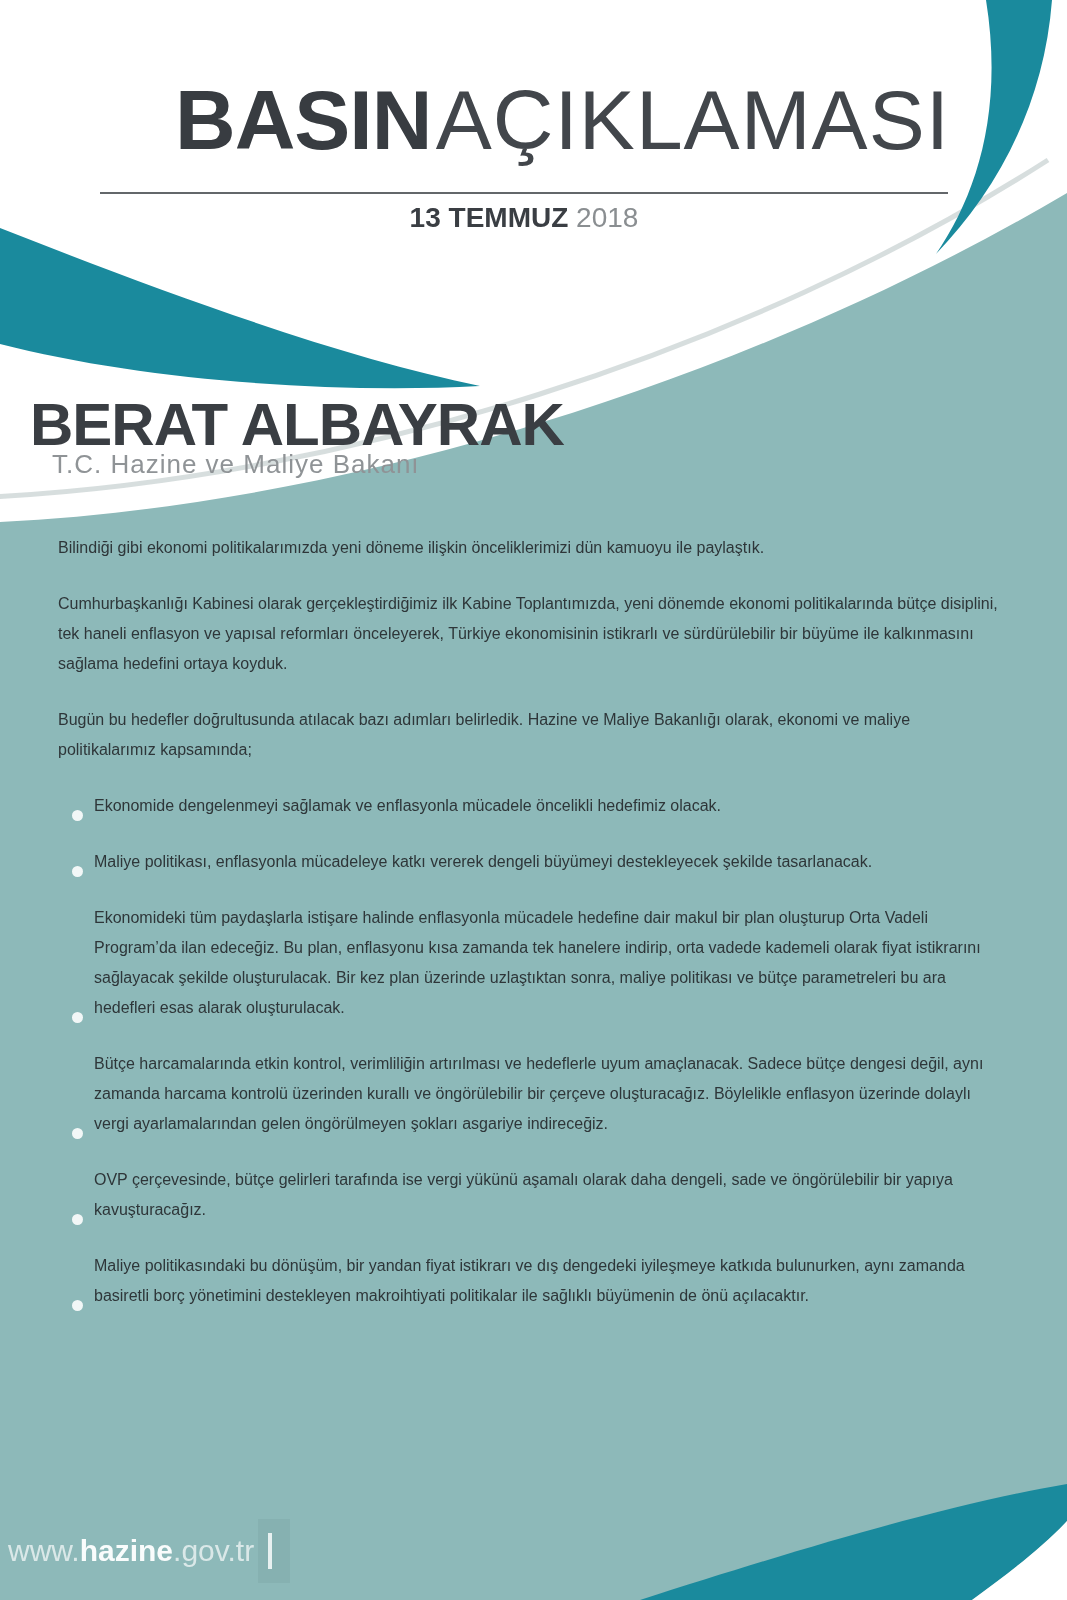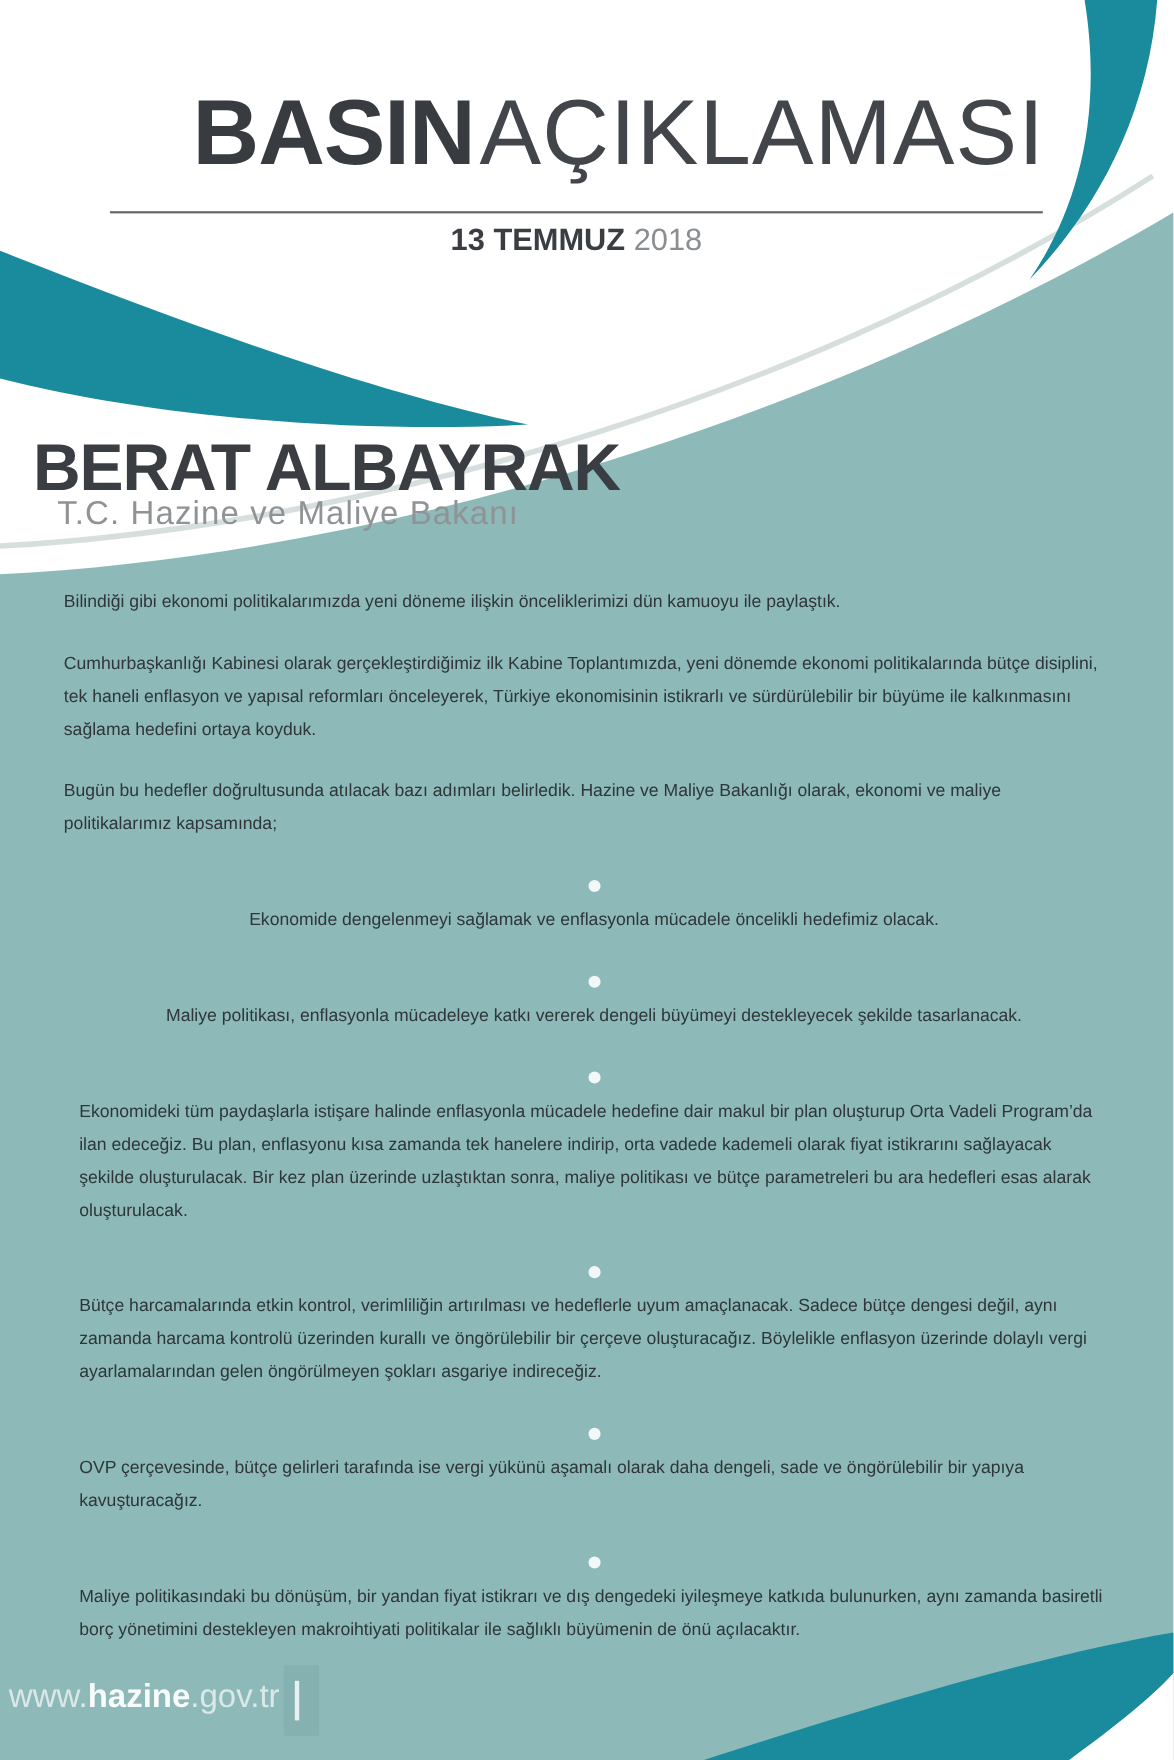--- a/index.html
+++ b/index.html
@@ -30,45 +30,45 @@
   .date-year{font-weight:400;color:#8a8e91;}
 
   
   .author-name{
     position:absolute;left:30px;top:392px;
     font-size:60px;font-weight:800;color:#3a3e43;letter-spacing:-1px;line-height:1.1;
     white-space:nowrap;
   }
   .author-role{
     position:absolute;left:52px;top:450px;
-    font-size:30px;font-weight:400;color:#8f9396;letter-spacing:1px;line-height:1.1;
+    font-size:26px;font-weight:400;color:#8f9396;letter-spacing:1px;line-height:1.1;
     white-space:nowrap;
   }
 
   
   .content{
     position:absolute;left:58px;top:533px;width:950px;
     font-size:16px;line-height:30px;color:#2e3639;
   }
   .content p{margin:0 0 26px 0;}
   .bullets{margin:0;padding:0;list-style:none;}
   .bullet{
-    display:flex;align-items:center;gap:11px;
-    padding-left:14px;margin:0 0 26px 0;flex-direction:column;
+    display:flex;align-items:flex-end;gap:11px;
+    padding-left:14px;margin:0 0 26px 0;
   }
   .dot{
     flex:0 0 auto;width:11px;height:11px;border-radius:50%;
     background:#f2f7f7;margin-top:9px;
   }
   .bullet-text{flex:1 1 auto;}
 
   
   .footer{
     position:absolute;left:8px;top:1528px;height:46px;
-    display:flex;
+    display:flex;align-items:center;
     font-size:30px;line-height:1;color:rgba(255,255,255,0.72);
     white-space:nowrap;
   }
   .site .prefix,.site .suffix{font-weight:300;color:rgba(255,255,255,0.68);}
   .site .name{font-weight:700;color:rgba(255,255,255,0.95);}
   .footer-sep{
     display:inline-block;width:4px;height:36px;margin:0 12px 0 14px;
     background:rgba(255,255,255,0.8);
     box-shadow:4px 0 0 14px rgba(0,0,0,0.045);
   }

